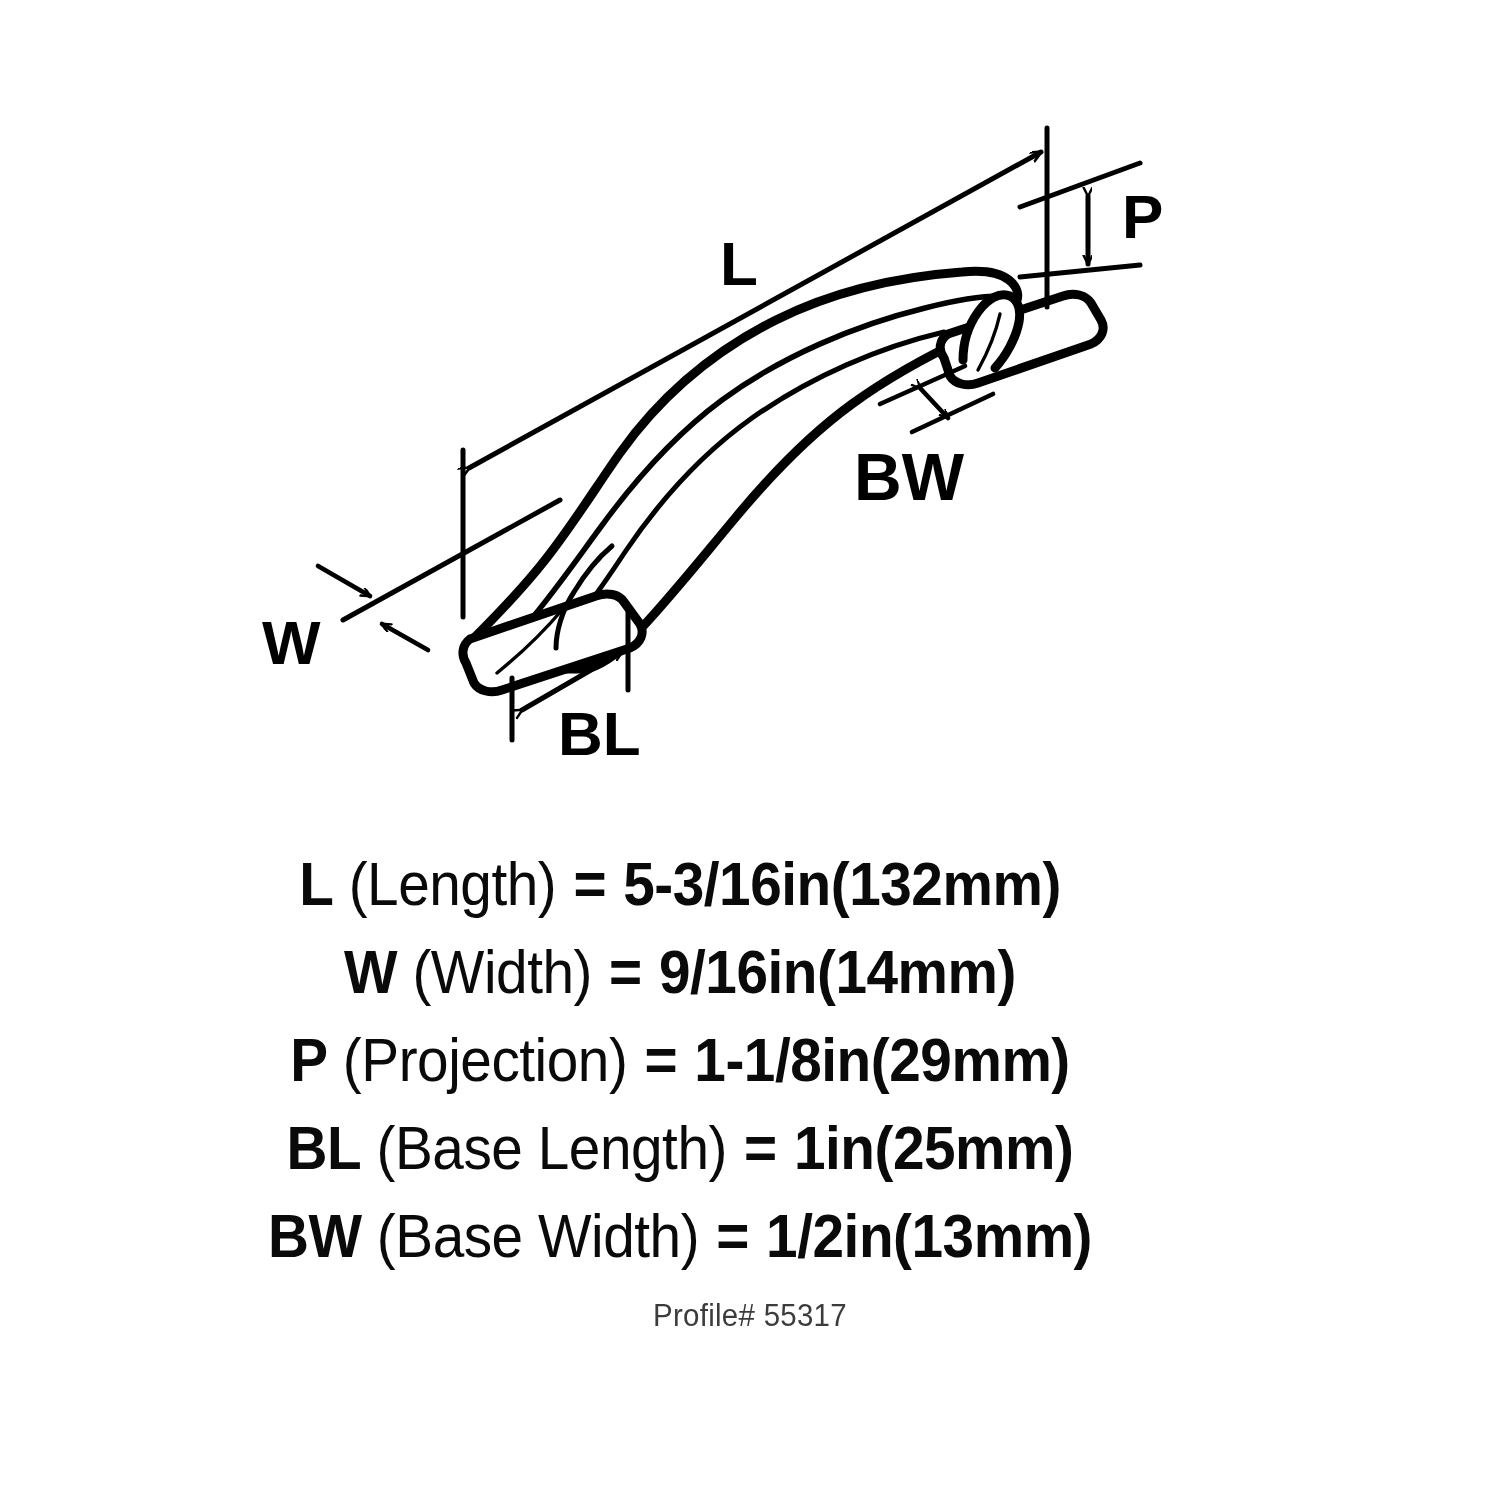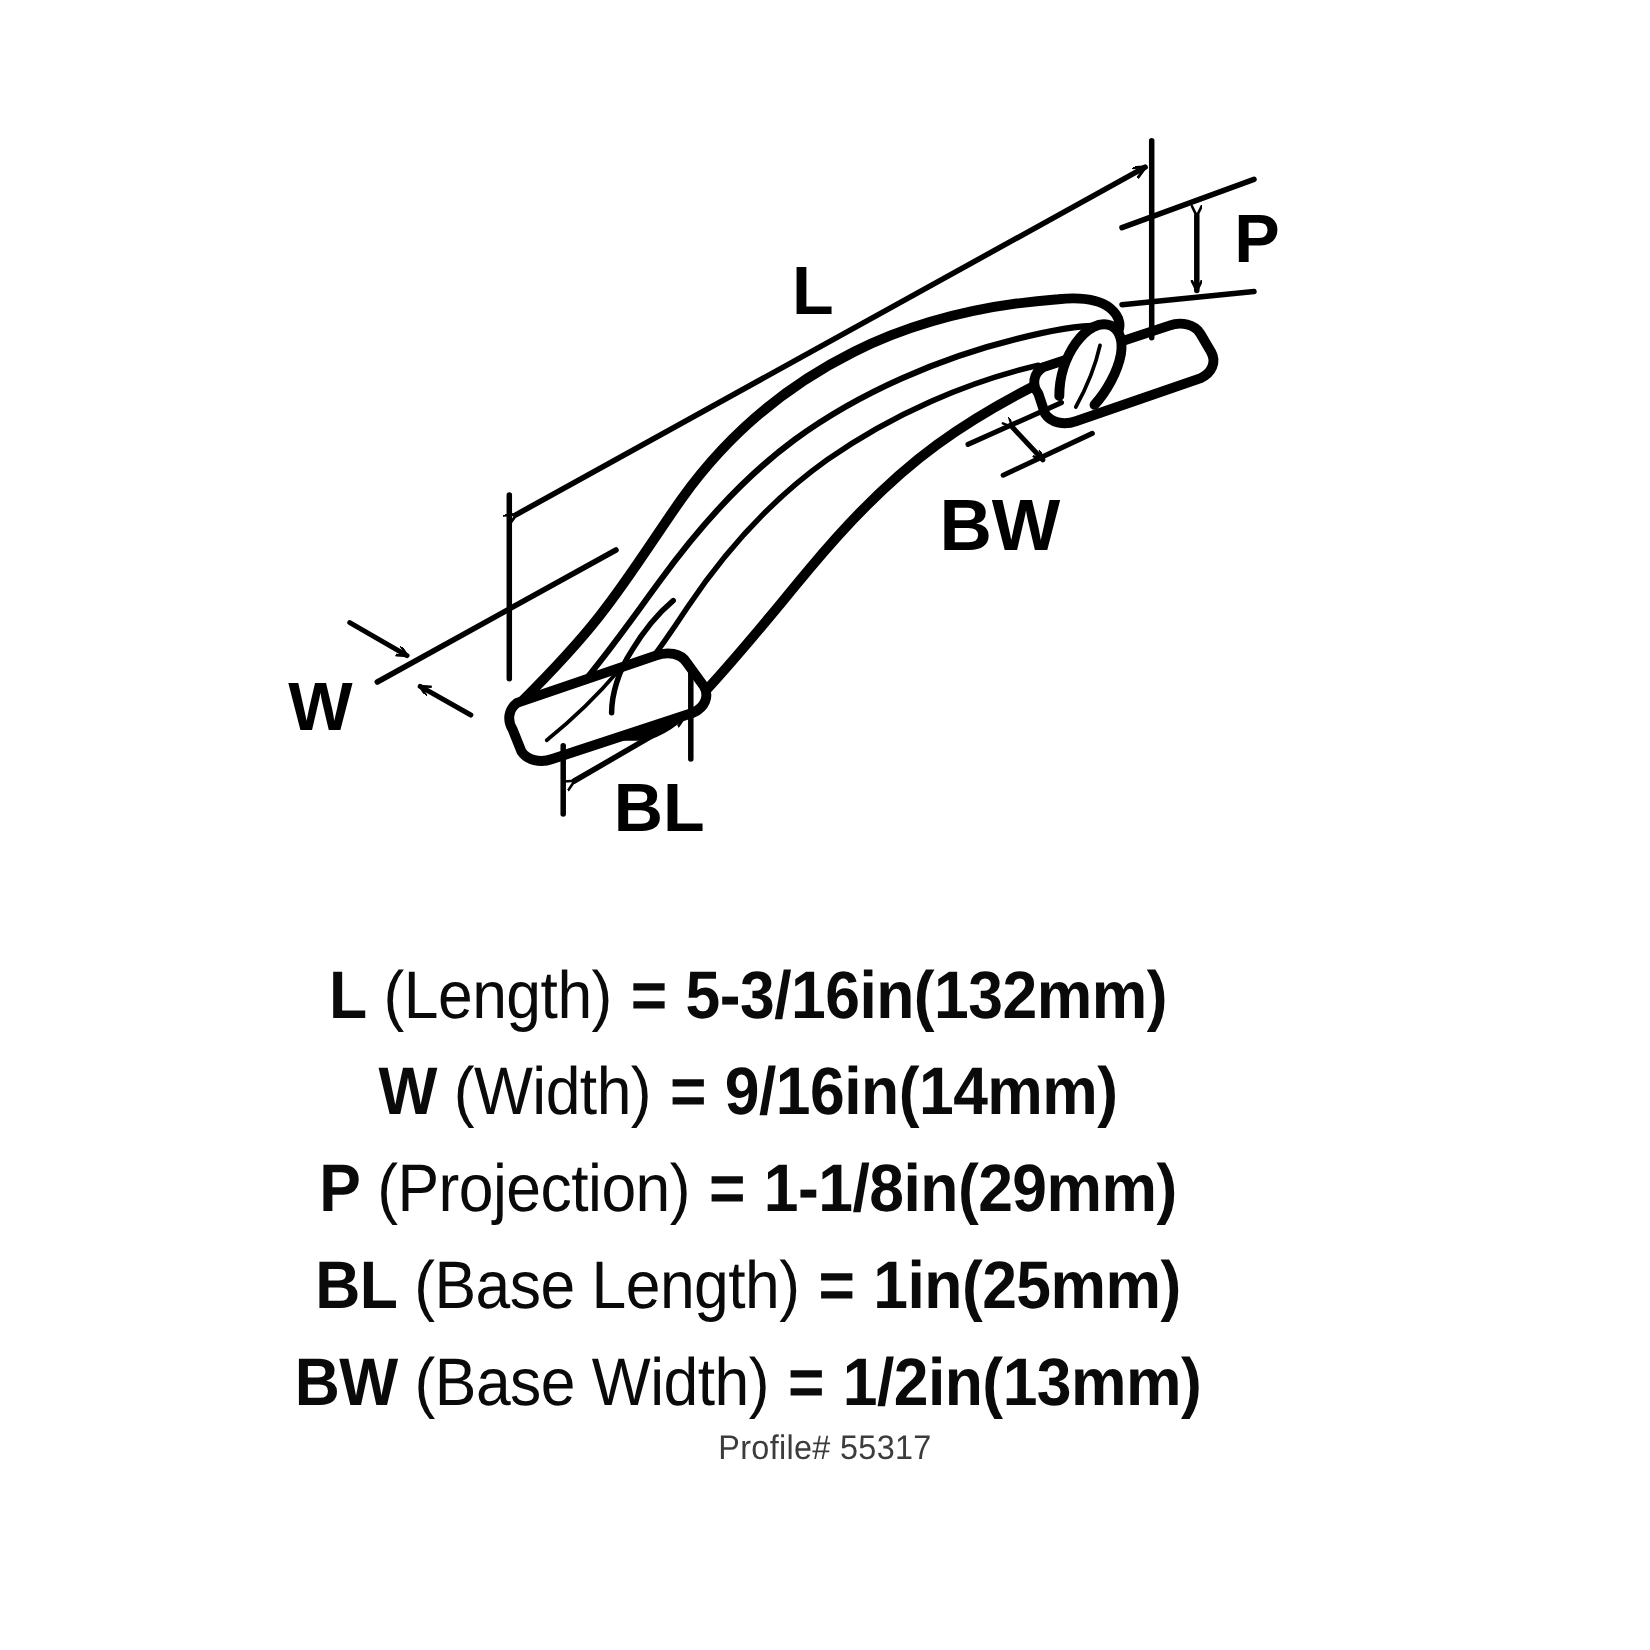--- a/index.html
+++ b/index.html
@@ -25,21 +25,21 @@
     position: absolute;
     left: 0;
     top: 0;
     width: 1500px;
     height: 820px;
     display: block;
   }
   #spec-block {
     position: absolute;
     left: 0;
-    top: 860px;
+    top: 840px;
     width: 1360px;
     text-align: center;
   }
   .spec-line {
     display: block;
     width: 100%;
     text-align: center;
     white-space: nowrap;
     font-family: "Liberation Sans", sans-serif;
     font-size: 61px;

